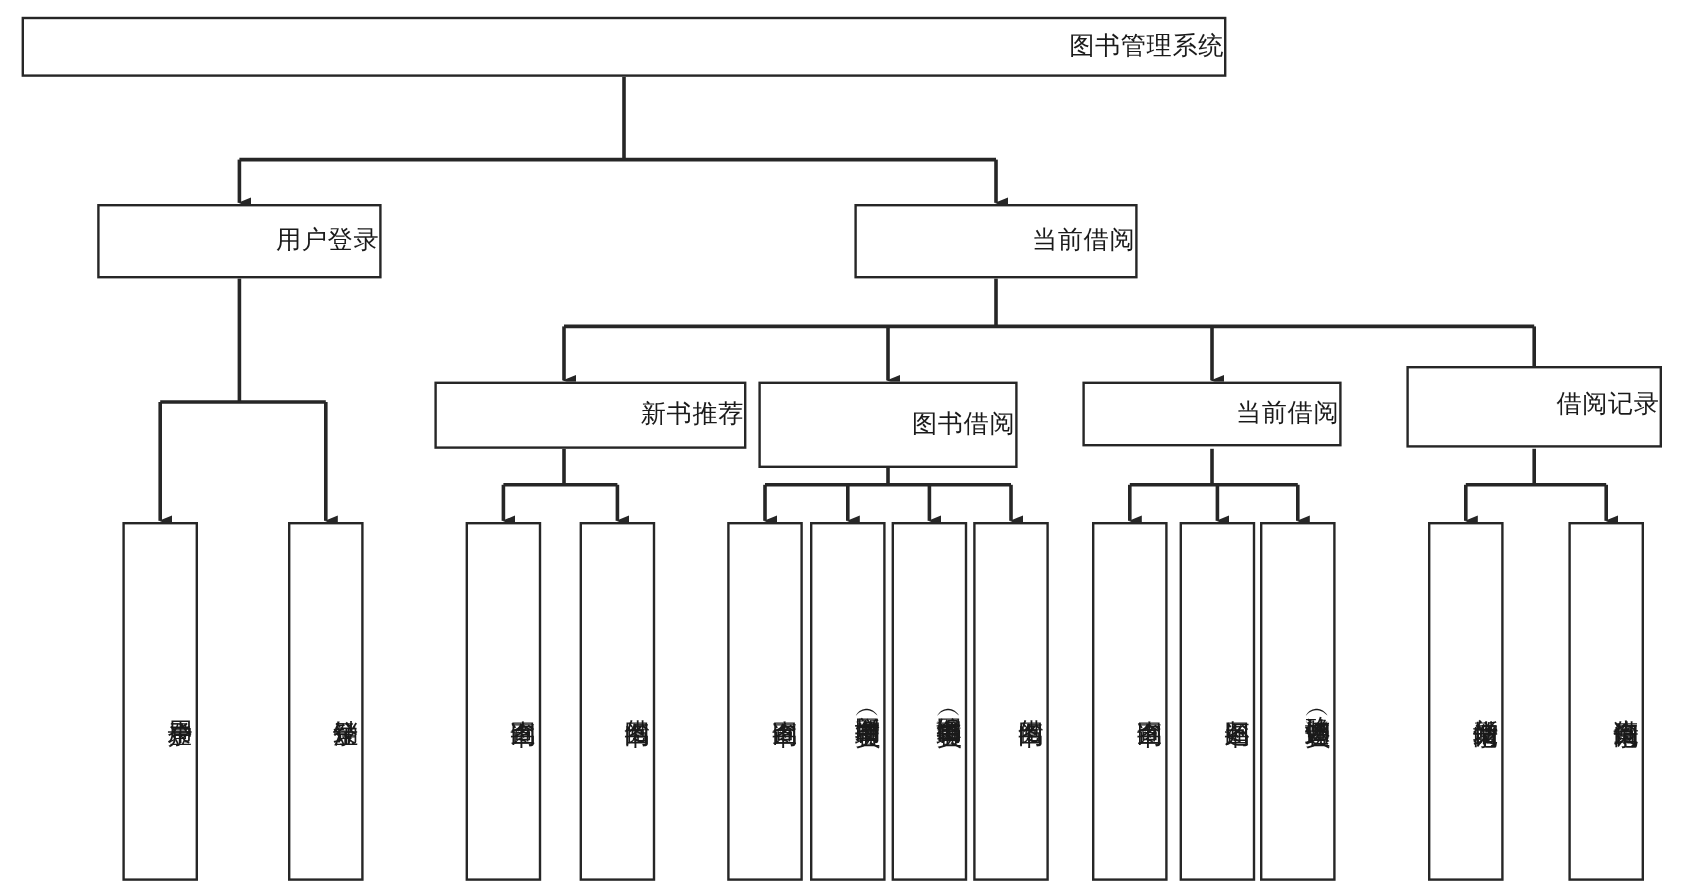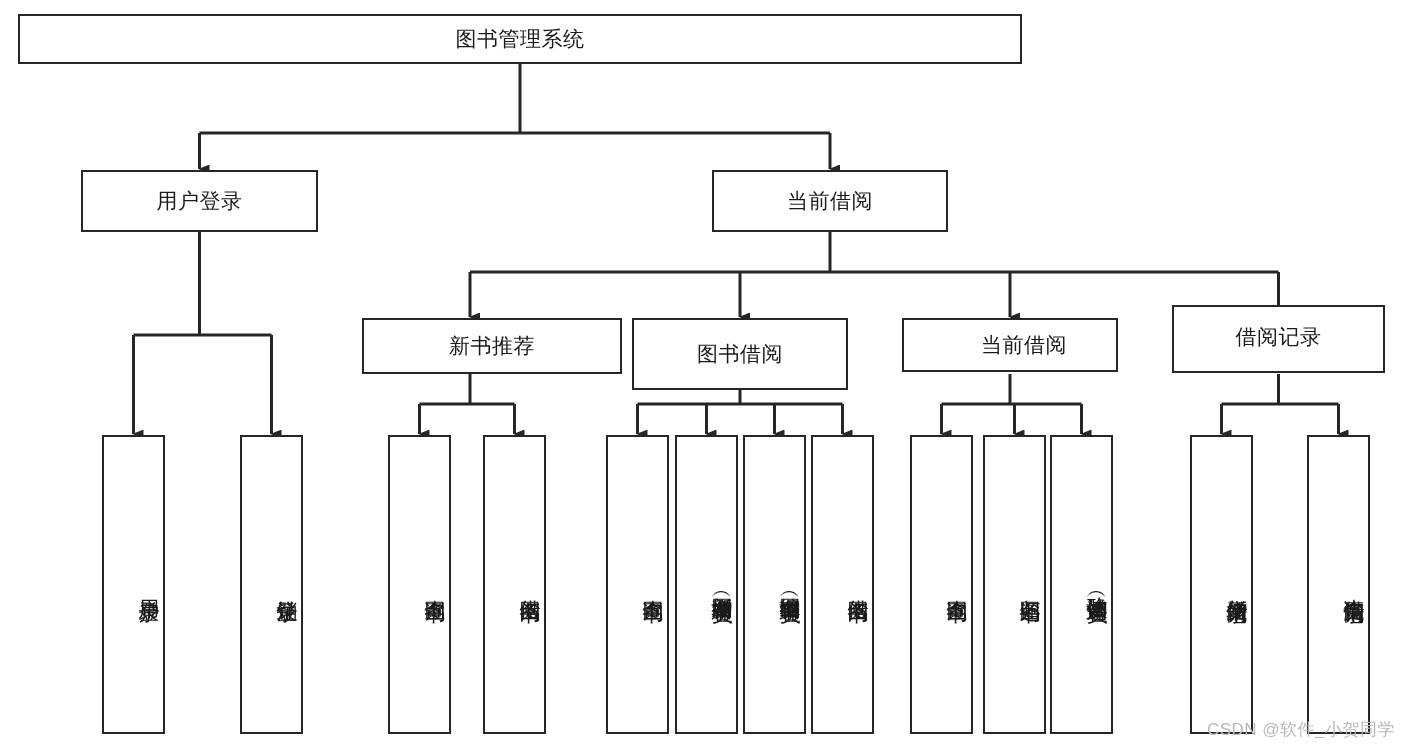--- a/index.html
+++ b/index.html
@@ -25,21 +25,21 @@
     height: 747px;
   }
   
   .node {
     position: absolute;
     box-sizing: border-box;
     background: #ffffff;
     border: 2px solid #262626;
     display: flex;
     align-items: center;
-    justify-content: center;
+    justify-content: flex-end;
     text-align: center;
     color: #1a1a1a;
   }
   .node.horizontal {
     font-size: 21px;
     letter-spacing: 0.5px;
     line-height: 1.25;
   }
   .node.vertical {
     writing-mode: vertical-rl;
@@ -175,15 +175,14 @@
         <span class="node-label">确认归还（管理员）</span>
       </div>
       <div class="node vertical" style="left: 1190px; top: 435px; width: 63px; height: 299px;">
         <span class="node-label">新增借阅记录</span>
       </div>
       <div class="node vertical" style="left: 1307px; top: 435px; width: 63px; height: 299px;">
         <span class="node-label">查询借阅记录</span>
       </div>
     </div>
 
-  <div class="watermark">CSDN @软件_小贺同学</div>
 
 </div>
 
 </body></html>

